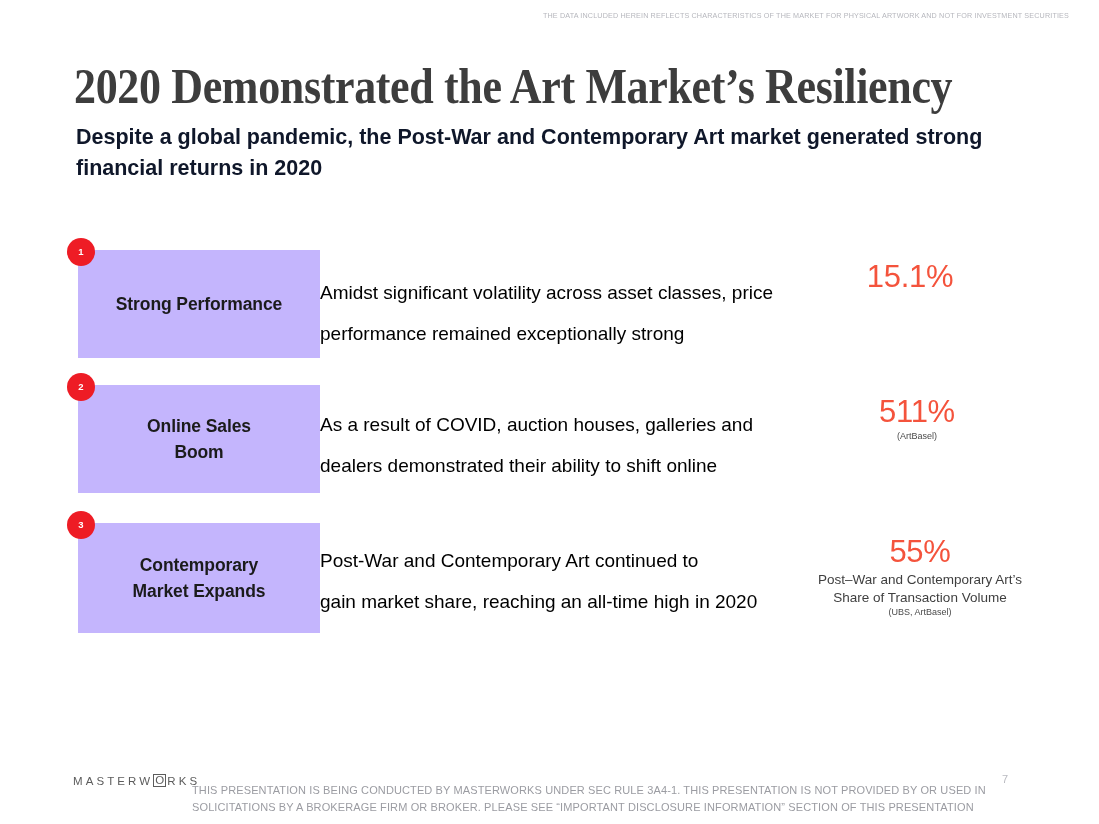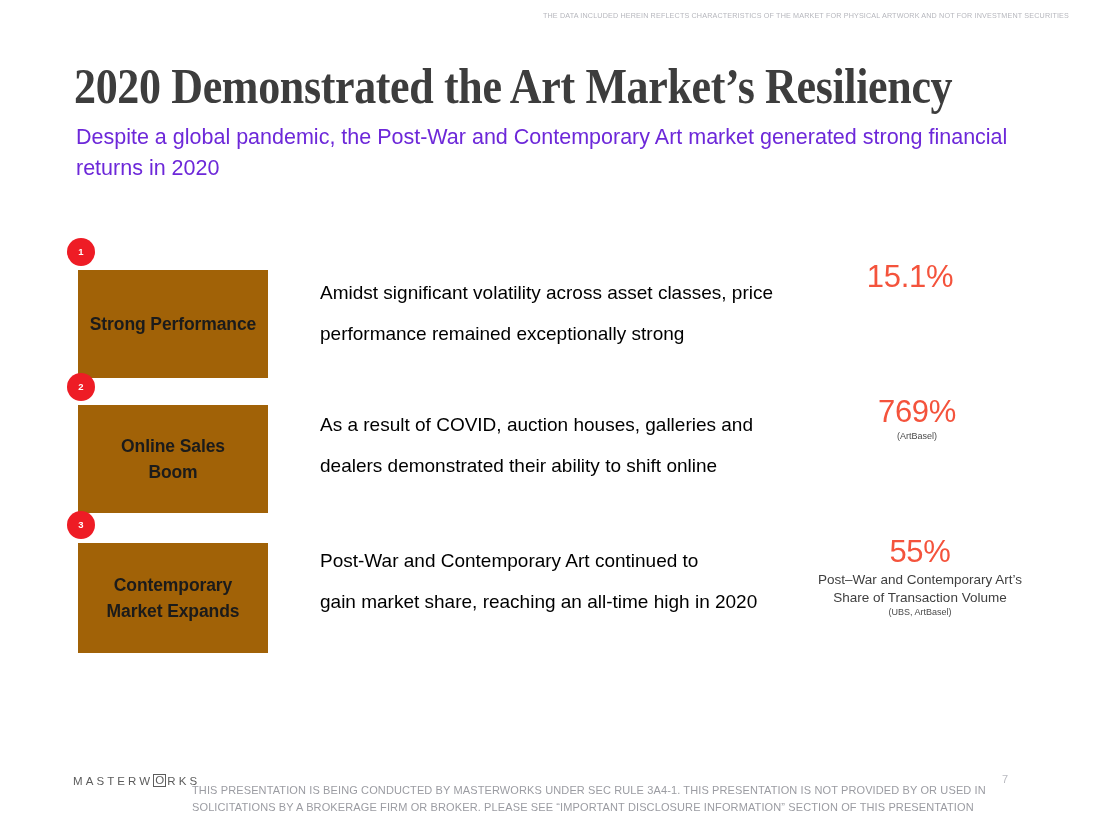--- a/index.html
+++ b/index.html
@@ -45,22 +45,22 @@
     transform-origin: left top;
     white-space: nowrap;
   }
   .subtitle {
     position: absolute;
     left: 76px;
     top: 122px;
     width: 940px;
     font-size: 21.5px;
     line-height: 31px;
-    color: #6d28d9;
-    font-weight: 400;
+    color: #0f172a;
+    font-weight: 700;
   }
 
   
   .row {
     position: absolute;
     left: 0;
     width: 1099px;
     height: 0;
   }
   .row-1 { top: 250px; }
@@ -82,28 +82,27 @@
     align-items: center;
     justify-content: center;
     z-index: 3;
     line-height: 1;
   }
 
   .label-box {
     position: absolute;
     left: 78px;
     top: 0;
-    width: 190px;
-    background: #a16207;
+    width: 242px;
+    background: #c4b5fd;
     display: flex;
     align-items: center;
     justify-content: center;
     text-align: center;
     z-index: 1;
-    margin-top: 20px;
   }
   .row-1 .label-box { height: 108px; }
   .row-2 .label-box { height: 108px; }
   .row-3 .label-box { height: 110px; }
 
   .label-text {
     font-size: 17.5px;
     font-weight: bold;
     color: #1b1b1b;
     line-height: 26px;
@@ -214,21 +213,21 @@
 
 <div class="row row-2">
   <div class="badge">2</div>
   <div class="label-box">
     <div class="label-text" style="white-space:pre-line">Online Sales
 Boom</div>
   </div>
   <div class="body-text">As a result of COVID, auction houses, galleries and
 dealers demonstrated their ability to shift online</div>
   <div class="stat">
-    <div class="stat-value">769%</div>
+    <div class="stat-value">511%</div>
     <div class="stat-source">(ArtBasel)</div>
   </div>
 </div>
 
 <div class="row row-3">
   <div class="badge">3</div>
   <div class="label-box">
     <div class="label-text" style="white-space:pre-line">Contemporary
 Market Expands</div>
   </div>

